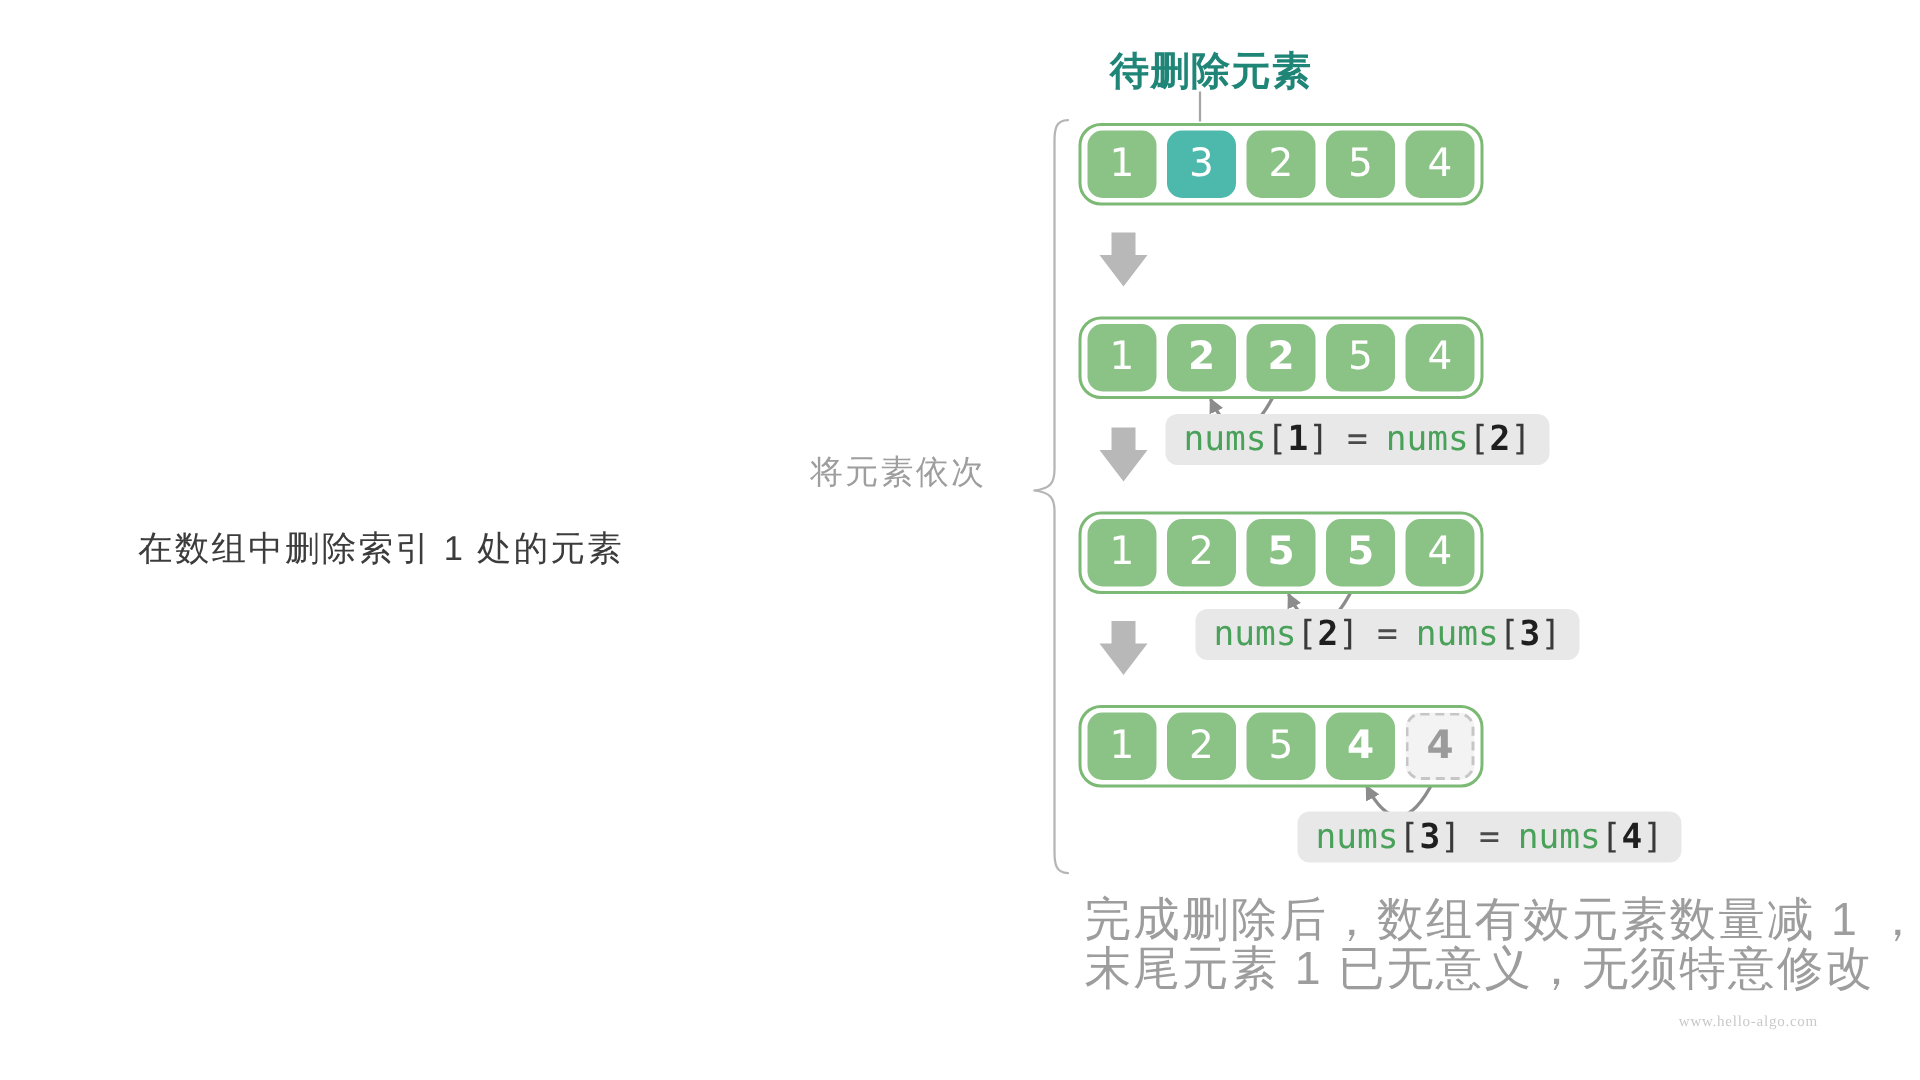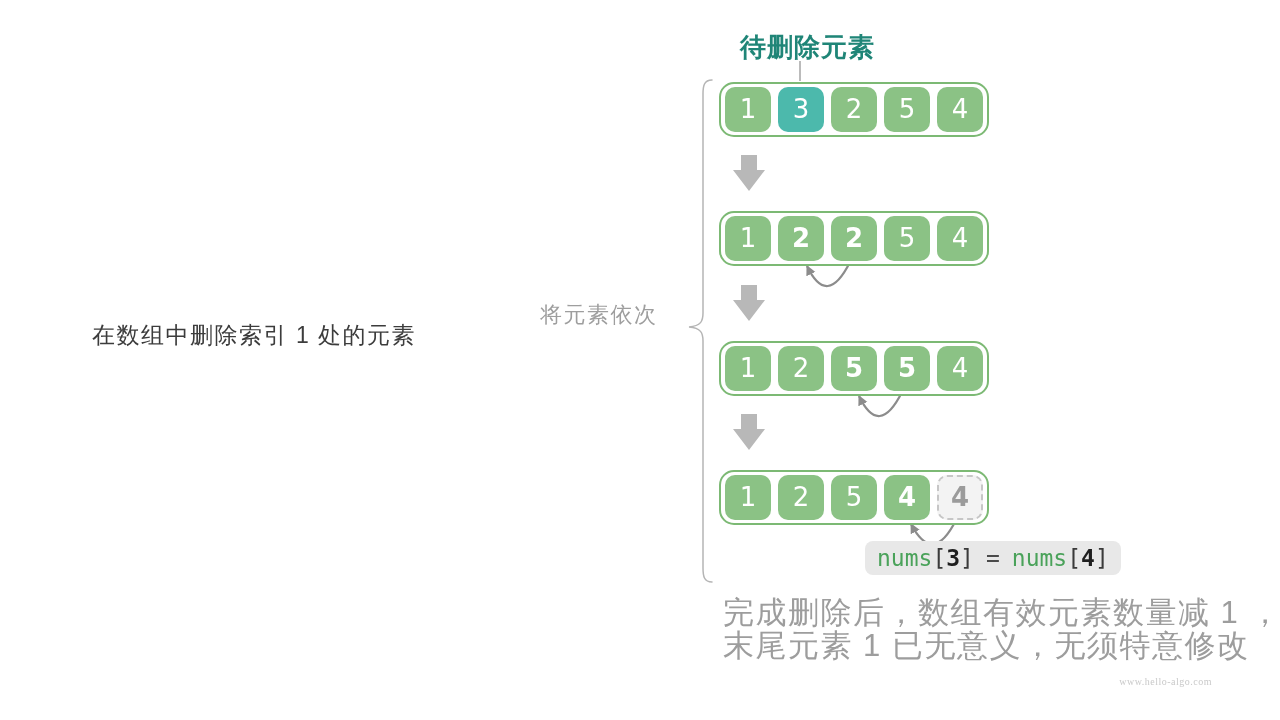--- a/index.html
+++ b/index.html
@@ -12,21 +12,21 @@
 
   
   .title{
     position:absolute;left:740px;top:30px;
     font-size:26px;font-weight:700;color:#1f8577;letter-spacing:1px;white-space:nowrap;
   }
 
   
   .example{position:absolute;left:92px;top:318px;color:#333333;}
   .example-heading{font-size:26px;font-weight:700;letter-spacing:1px;color:#2f2f2f;}
-  .example-desc{margin-top:2px;font-size:23px;color:#3c3c3c;letter-spacing:1.5px;white-space:nowrap;}
+  .example-desc{margin-top:32px;font-size:23px;color:#3c3c3c;letter-spacing:1.5px;white-space:nowrap;}
 
   
   .side-note{
     position:absolute;left:540px;top:297px;
     font-size:22px;line-height:36px;color:#9e9e9e;letter-spacing:1.5px;white-space:nowrap;
   }
 
   
   .array{
     position:absolute;left:719px;width:270px;height:55px;box-sizing:border-box;
@@ -132,21 +132,27 @@
   </div>
 
   <div class="array" style="top:470px">
     <div class="cell" data-state="normal">1</div>
     <div class="cell" data-state="normal">2</div>
     <div class="cell" data-state="normal">5</div>
     <div class="cell" data-state="moved">4</div>
     <div class="cell" data-state="ghost">4</div>
   </div>
 
+  <div class="assign" style="left:777px;top:276px">
+    <span class="fn">nums</span><span class="br">[</span><span class="ix">1</span><span class="br">]</span><span class="eq">=</span><span class="fn">nums</span><span class="br">[</span><span class="ix">2</span><span class="br">]</span>
+  </div>
 
+  <div class="assign" style="left:797px;top:406px">
+    <span class="fn">nums</span><span class="br">[</span><span class="ix">2</span><span class="br">]</span><span class="eq">=</span><span class="fn">nums</span><span class="br">[</span><span class="ix">3</span><span class="br">]</span>
+  </div>
 
   <div class="assign" style="left:865px;top:541px">
     <span class="fn">nums</span><span class="br">[</span><span class="ix">3</span><span class="br">]</span><span class="eq">=</span><span class="fn">nums</span><span class="br">[</span><span class="ix">4</span><span class="br">]</span>
   </div>
 
   <div class="footer-note">
     <div>完成删除后，数组有效元素数量减 1 ，</div>
     <div>末尾元素 1 已无意义，无须特意修改</div>
   </div>
 

